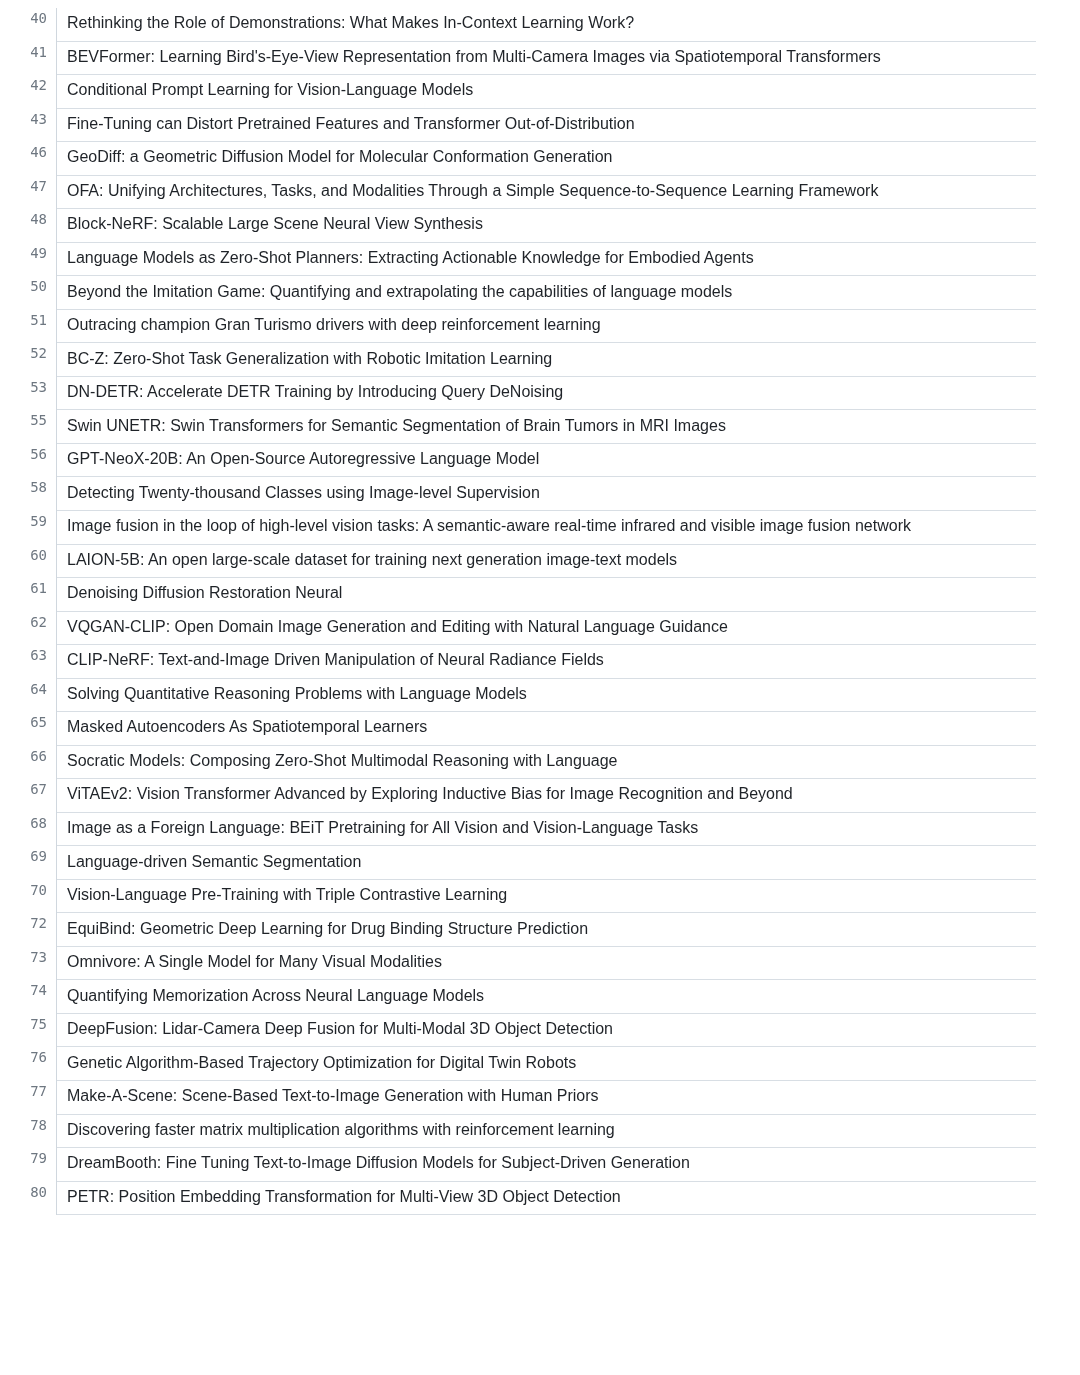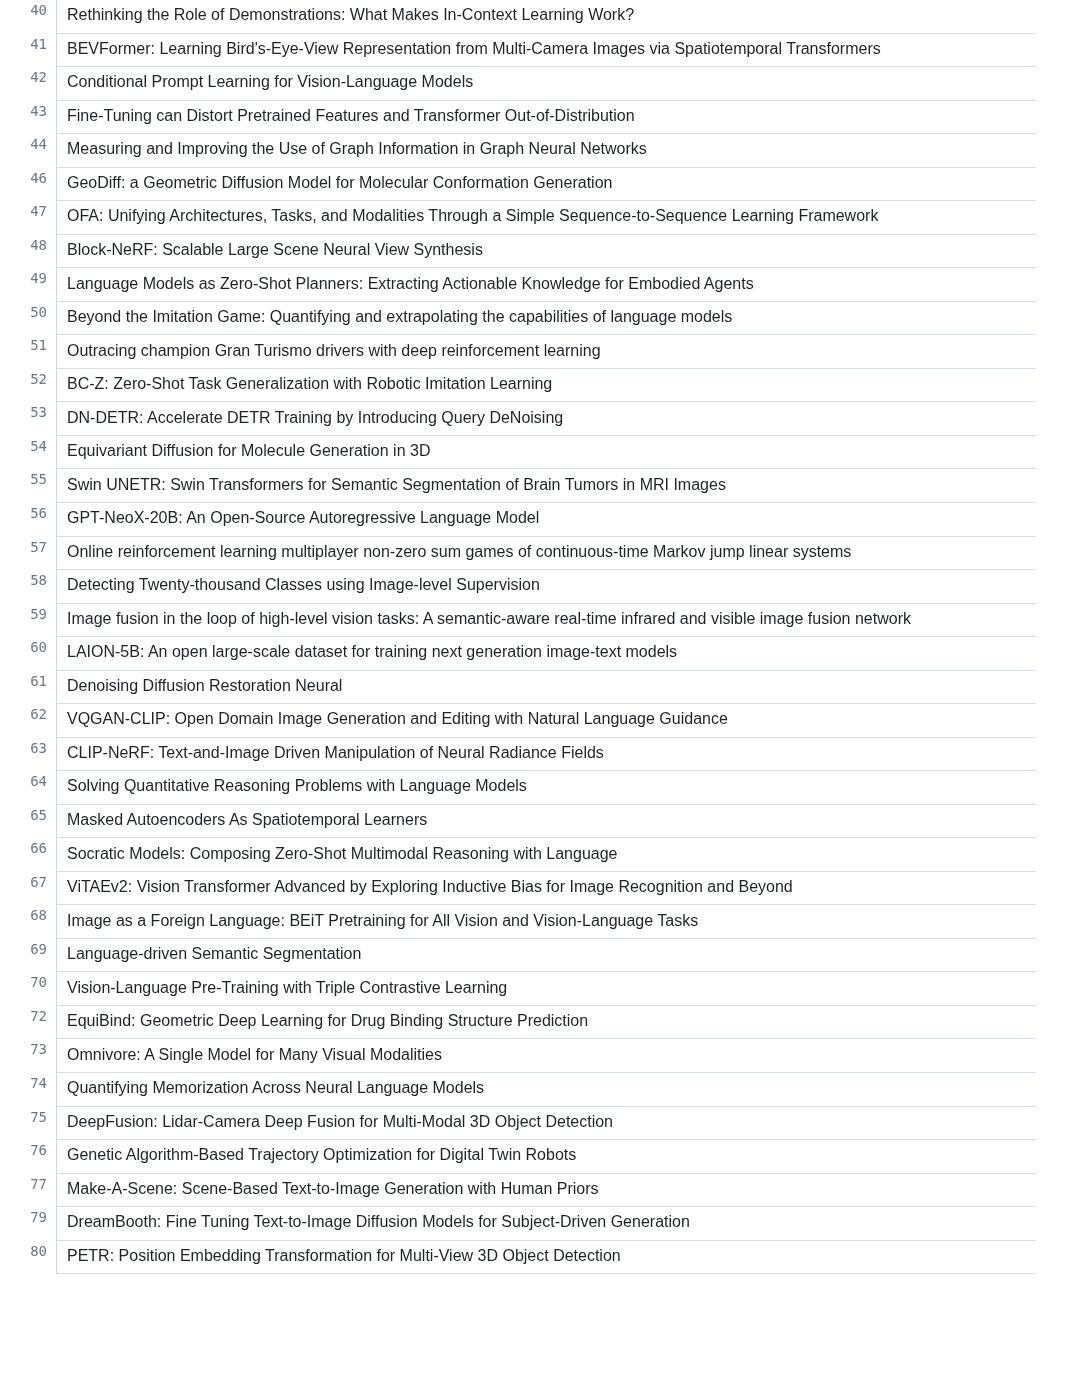--- a/index.html
+++ b/index.html
@@ -4,20 +4,21 @@
 <style>
   * { margin: 0; padding: 0; box-sizing: border-box; }
   html, body {
     width: 1080px;
     height: 1375px;
     overflow: hidden;
     background: var(--background, #ffffff);
   }
   .file-table {
     width: 1036px;
+    margin-top: 8px;
   }
   .row {
     display: flex;
     height: 33.54px;
     align-items: stretch;
   }
   .gutter {
     flex: 0 0 57px;
     width: 57px;
     border-right: 1px solid var(--gutter-border, #d0d7de);
@@ -63,24 +64,20 @@
   <div class="row">
     <div class="gutter">42</div>
     <div class="cell">Conditional Prompt Learning for Vision-Language Models</div>
   </div>
 
   <div class="row">
     <div class="gutter">43</div>
     <div class="cell">Fine-Tuning can Distort Pretrained Features and Transformer Out-of-Distribution</div>
   </div>
 
-  <div class="row">
-    <div class="gutter">44</div>
-    <div class="cell">Measuring and Improving the Use of Graph Information in Graph Neural Networks</div>
-  </div>
 
 
   <div class="row">
     <div class="gutter">46</div>
     <div class="cell">GeoDiff: a Geometric Diffusion Model for Molecular Conformation Generation</div>
   </div>
 
   <div class="row">
     <div class="gutter">47</div>
     <div class="cell">OFA: Unifying Architectures, Tasks, and Modalities Through a Simple Sequence-to-Sequence Learning Framework</div>
@@ -109,39 +106,31 @@
   <div class="row">
     <div class="gutter">52</div>
     <div class="cell">BC-Z: Zero-Shot Task Generalization with Robotic Imitation Learning</div>
   </div>
 
   <div class="row">
     <div class="gutter">53</div>
     <div class="cell">DN-DETR: Accelerate DETR Training by Introducing Query DeNoising</div>
   </div>
 
-  <div class="row">
-    <div class="gutter">54</div>
-    <div class="cell">Equivariant Diffusion for Molecule Generation in 3D</div>
-  </div>
 
   <div class="row">
     <div class="gutter">55</div>
     <div class="cell">Swin UNETR: Swin Transformers for Semantic Segmentation of Brain Tumors in MRI Images</div>
   </div>
 
   <div class="row">
     <div class="gutter">56</div>
     <div class="cell">GPT-NeoX-20B: An Open-Source Autoregressive Language Model</div>
   </div>
 
-  <div class="row">
-    <div class="gutter">57</div>
-    <div class="cell">Online reinforcement learning multiplayer non-zero sum games of continuous-time Markov jump linear systems</div>
-  </div>
 
   <div class="row">
     <div class="gutter">58</div>
     <div class="cell">Detecting Twenty-thousand Classes using Image-level Supervision</div>
   </div>
 
   <div class="row">
     <div class="gutter">59</div>
     <div class="cell">Image fusion in the loop of high-level vision tasks: A semantic-aware real-time infrared and visible image fusion network</div>
   </div>
@@ -225,20 +214,24 @@
   <div class="row">
     <div class="gutter">76</div>
     <div class="cell">Genetic Algorithm-Based Trajectory Optimization for Digital Twin Robots</div>
   </div>
 
   <div class="row">
     <div class="gutter">77</div>
     <div class="cell">Make-A-Scene: Scene-Based Text-to-Image Generation with Human Priors</div>
   </div>
 
+  <div class="row">
+    <div class="gutter">78</div>
+    <div class="cell">Discovering faster matrix multiplication algorithms with reinforcement learning</div>
+  </div>
 
   <div class="row">
     <div class="gutter">79</div>
     <div class="cell">DreamBooth: Fine Tuning Text-to-Image Diffusion Models for Subject-Driven Generation</div>
   </div>
 
   <div class="row">
     <div class="gutter">80</div>
     <div class="cell">PETR: Position Embedding Transformation for Multi-View 3D Object Detection</div>
   </div>

